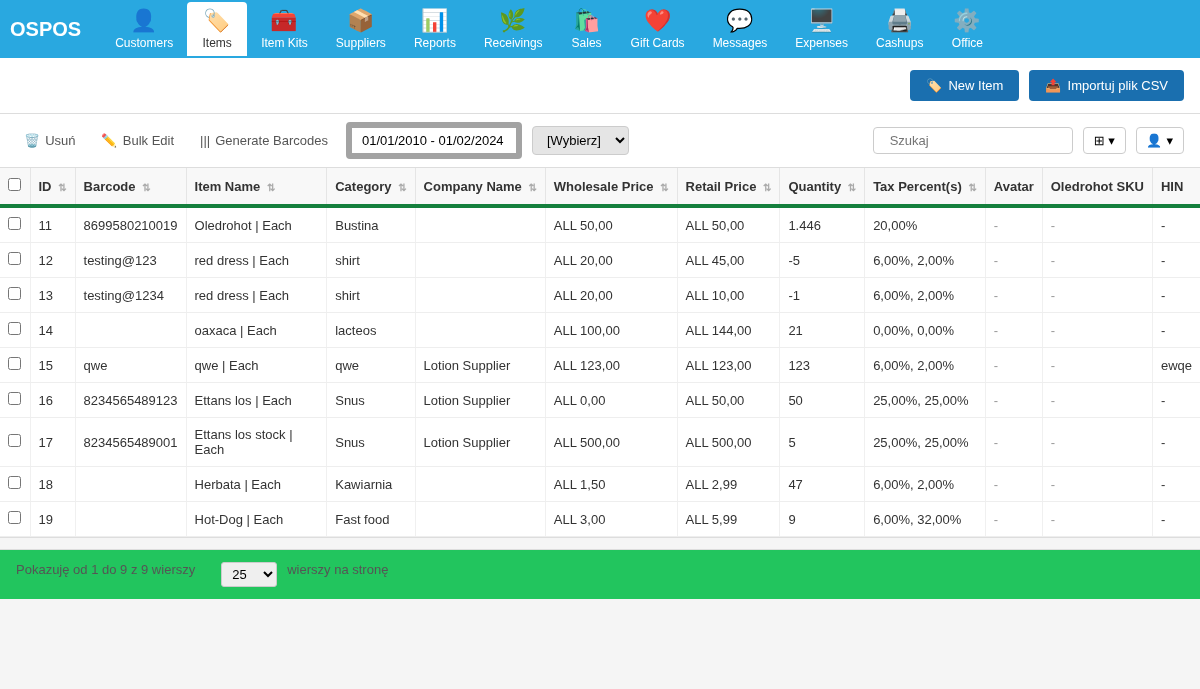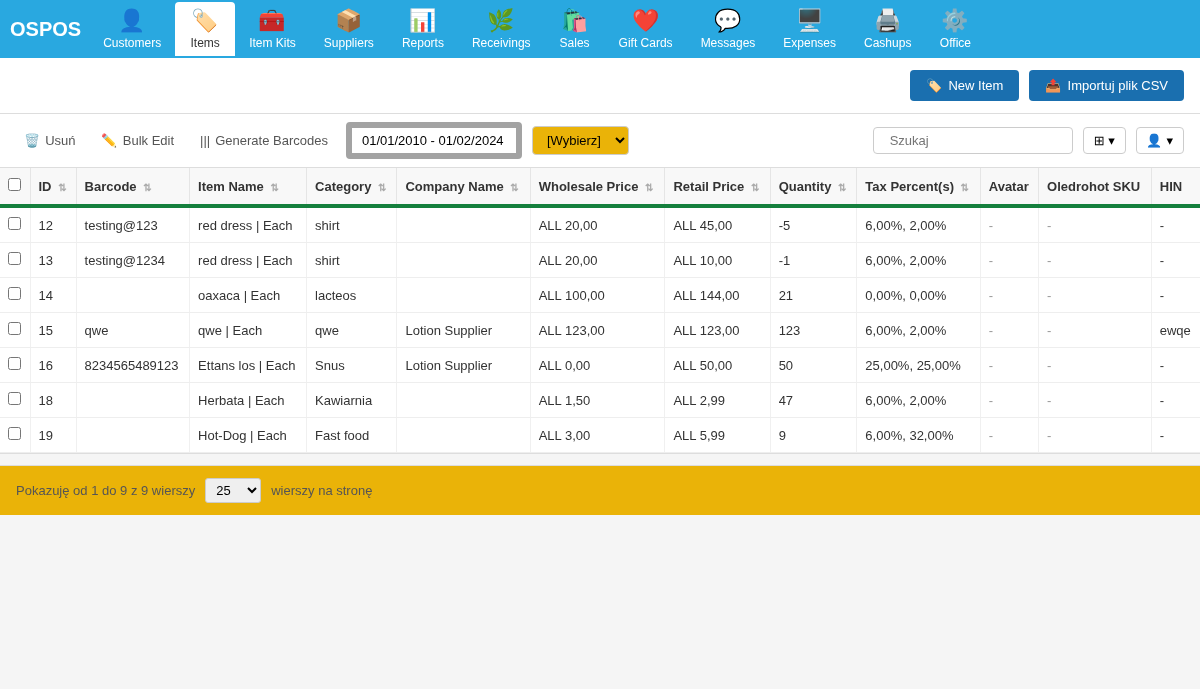--- a/index.html
+++ b/index.html
@@ -10,21 +10,21 @@
       background: #29a8e0;
       display: flex;
       align-items: center;
       height: 58px;
       padding: 0 10px;
     }
     .topnav .logo {
       color: white;
       font-size: 20px;
       font-weight: bold;
-      margin-right: 8px;
+      margin-right: 20px;
       white-space: nowrap;
     }
     .nav-items {
       display: flex;
       gap: 0;
     }
     .nav-item {
       display: flex;
       flex-direction: column;
       align-items: center;
@@ -88,21 +88,21 @@
       border-radius: 4px;
       font-size: 13px;
       width: 176px;
     }
     .select-dropdown {
       border: 1px solid #ccc;
       padding: 5px 10px;
       border-radius: 4px;
       font-size: 13px;
       cursor: pointer;
-      background: #eab308;
+      background: #e5e5e5;
     }
     .search-input {
       border: 1px solid #ccc;
       padding: 5px 16px;
       border-radius: 4px;
       font-size: 13px;
       width: 200px;
       margin-left: auto;
     }
     .view-toggle {
@@ -154,34 +154,35 @@
       border-right: 1px solid #f0f0f0;
       vertical-align: middle;
       color: #333;
     }
     td:last-child { border-right: none; }
     .checkbox-cell { width: 30px; text-align: center; }
     input[type="checkbox"] { cursor: pointer; }
 
     
     .footer {
-      background: #eab308;
+      background: #22c55e;
       border-top: 1px solid #ddd;
       padding: 12px 16px;
       display: flex;
-      align-items: center;
+      align-items: flex-start;
       gap: 10px;
       font-size: 13px;
       color: #555;
     }
     .per-page-select {
       border: 1px solid #ccc;
       padding: 3px 6px;
       border-radius: 3px;
       font-size: 13px;
+      margin-left: 16px;
     }
 
     
     .scroll-bar-row {
       background: #f5f5f5;
       height: 12px;
       border-top: 1px solid #ddd;
       overflow-x: scroll;
     }
     .scroll-bar-inner { width: 2000px; height: 1px; }
@@ -298,20 +299,37 @@
         <th>Wholesale Price <span class="sort-icon">⇅</span></th>
         <th>Retail Price <span class="sort-icon">⇅</span></th>
         <th>Quantity <span class="sort-icon">⇅</span></th>
         <th>Tax Percent(s) <span class="sort-icon">⇅</span></th>
         <th>Avatar</th>
         <th>Oledrohot SKU</th>
         <th>HIN</th>
       </tr>
     </thead>
     <tbody id="table-body">
+    <tr>
+    <td class="checkbox-cell">
+      <input type="checkbox" style="">
+    </td>
+    <td>11</td>
+    <td>8699580210019</td>
+    <td>Oledrohot | Each</td>
+    <td>Bustina</td>
+    <td></td>
+    <td>ALL 50,00</td>
+    <td>ALL 50,00</td>
+    <td>1.446</td>
+    <td>20,00%</td>
+    <td class="dash">-</td>
+    <td class="dash">-</td>
+    <td>-</td>
+  </tr>
         <tr>
     <td class="checkbox-cell">
       <input type="checkbox" style="">
     </td>
     <td>12</td>
     <td>testing@123</td>
     <td>red dress | Each</td>
     <td>shirt</td>
     <td></td>
     <td>ALL 20,00</td>
@@ -387,20 +405,37 @@
     <td>50</td>
     <td>25,00%, 25,00%</td>
     <td class="dash">-</td>
     <td class="dash">-</td>
     <td>-</td>
   </tr>
         <tr>
     <td class="checkbox-cell">
       <input type="checkbox" style="">
     </td>
+    <td>17</td>
+    <td>8234565489001</td>
+    <td>Ettans los stock | Each</td>
+    <td>Snus</td>
+    <td>Lotion Supplier</td>
+    <td>ALL 500,00</td>
+    <td>ALL 500,00</td>
+    <td>5</td>
+    <td>25,00%, 25,00%</td>
+    <td class="dash">-</td>
+    <td class="dash">-</td>
+    <td>-</td>
+  </tr>
+        <tr>
+    <td class="checkbox-cell">
+      <input type="checkbox" style="">
+    </td>
     <td>18</td>
     <td></td>
     <td>Herbata | Each</td>
     <td>Kawiarnia</td>
     <td></td>
     <td>ALL 1,50</td>
     <td>ALL 2,99</td>
     <td>47</td>
     <td>6,00%, 2,00%</td>
     <td class="dash">-</td>

